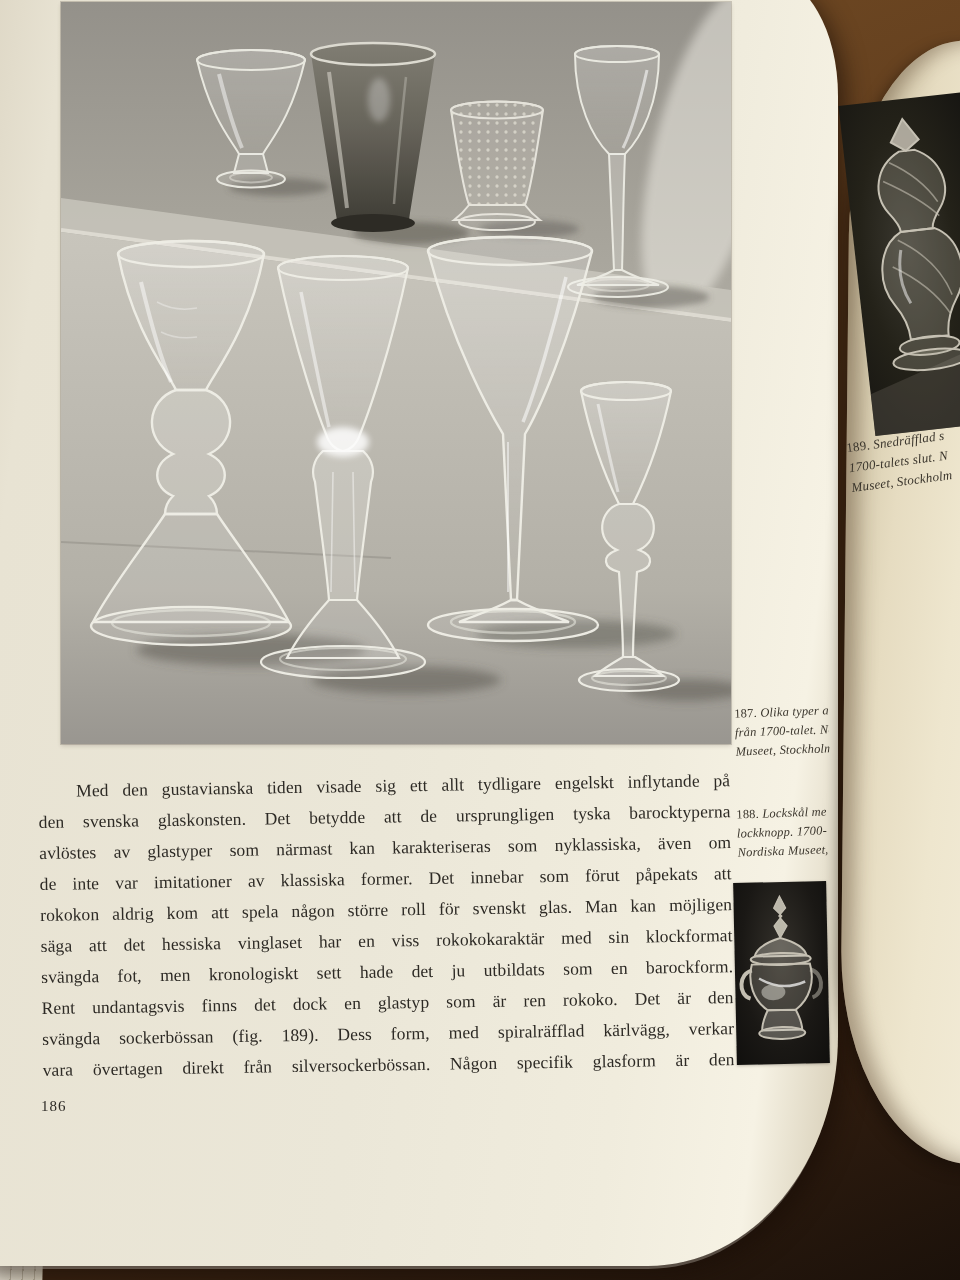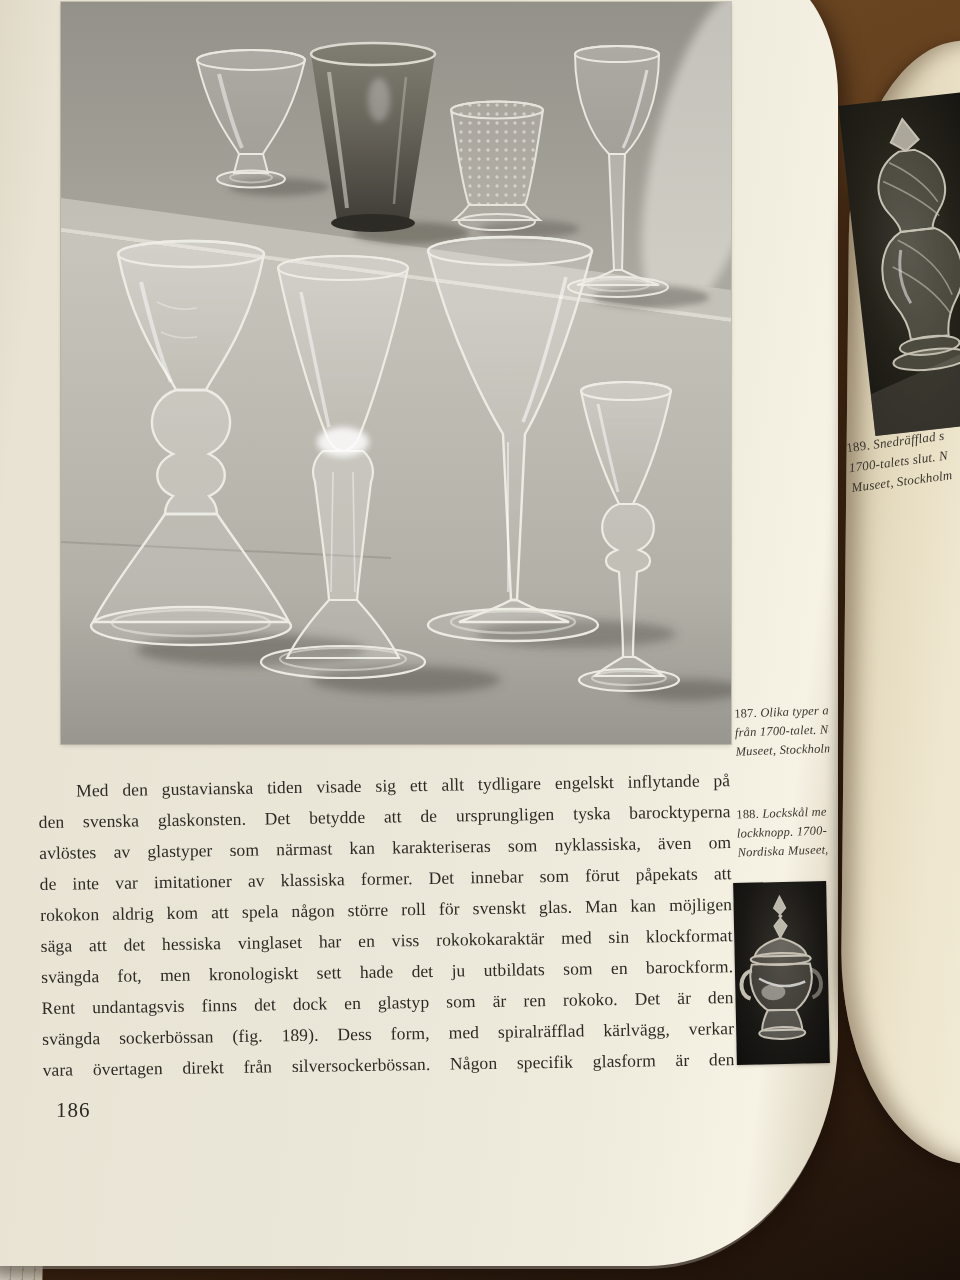--- a/index.html
+++ b/index.html
@@ -31,21 +31,21 @@
   .cap-it{font-style:italic;}
   .cap-num{font-style:normal;}
   .cap187{left:757px;top:727px;width:94px;height:62px;transform:rotate(-2deg);}
   .cap188{left:759px;top:828px;width:90px;height:60px;transform:rotate(-2deg);}
   .cap189{left:2px;top:390px;width:128px;font-size:13px;line-height:20px;transform:rotate(-8deg);}
   
   .bodytext{position:absolute;left:60px;top:800px;width:692px;transform:rotate(-.9deg);transform-origin:0 0;}
   .bl{font-size:17.5px;line-height:31px;height:31px;overflow:hidden;color:#2d2a25;
       text-align:justify;text-align-last:justify;letter-spacing:.1px;word-spacing:1px;}
   .bl.indent{padding-left:38px;}
-  .pagenum{position:absolute;left:63px;top:1122px;font-size:21px;letter-spacing:1px;color:#2d2a25;margin-left:15px;}
+  .pagenum{position:absolute;left:63px;top:1122px;font-size:15px;letter-spacing:1px;color:#2d2a25;}
   
   .photo-188{position:absolute;left:757px;top:906px;width:93px;height:182px;transform:rotate(-1.2deg);
     background:radial-gradient(ellipse at 50% 40%,#34312b 0%,#1a1815 60%,#100f0d 100%);
     box-shadow:0 1px 3px rgba(60,50,40,.3);}
   .photo-189{position:absolute;left:8px;top:58px;width:126px;height:332px;transform:rotate(-7deg);
     background:radial-gradient(ellipse at 42% 45%,#3a3830 0%,#242219 45%,#131210 100%);}
   svg{display:block;}
 </style>
 </head>
 <body>

